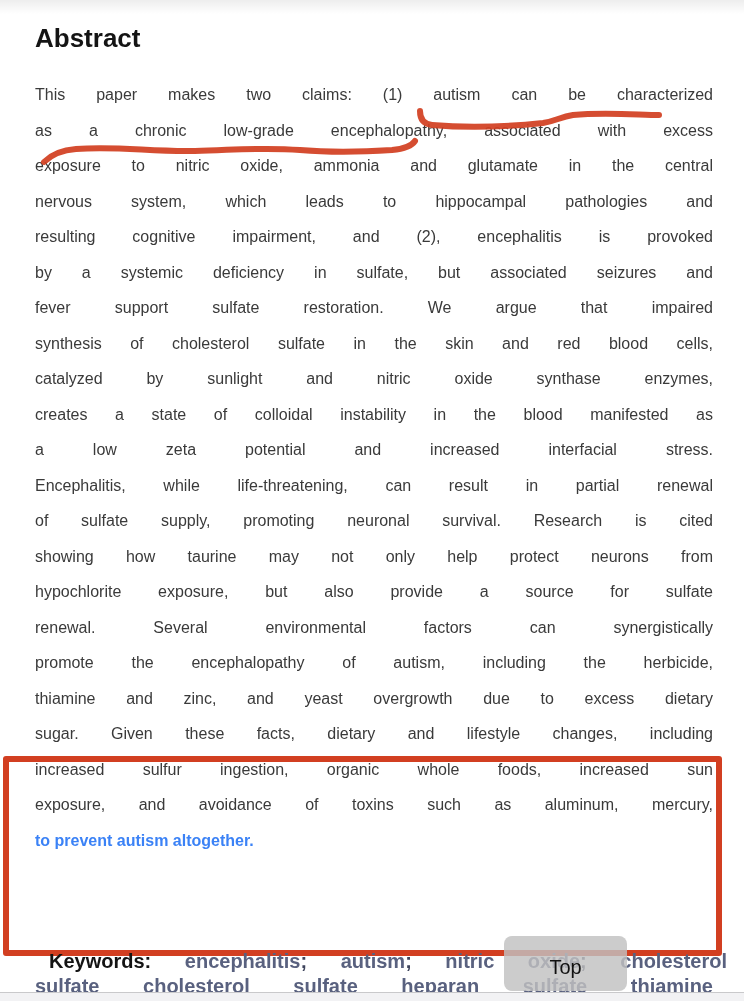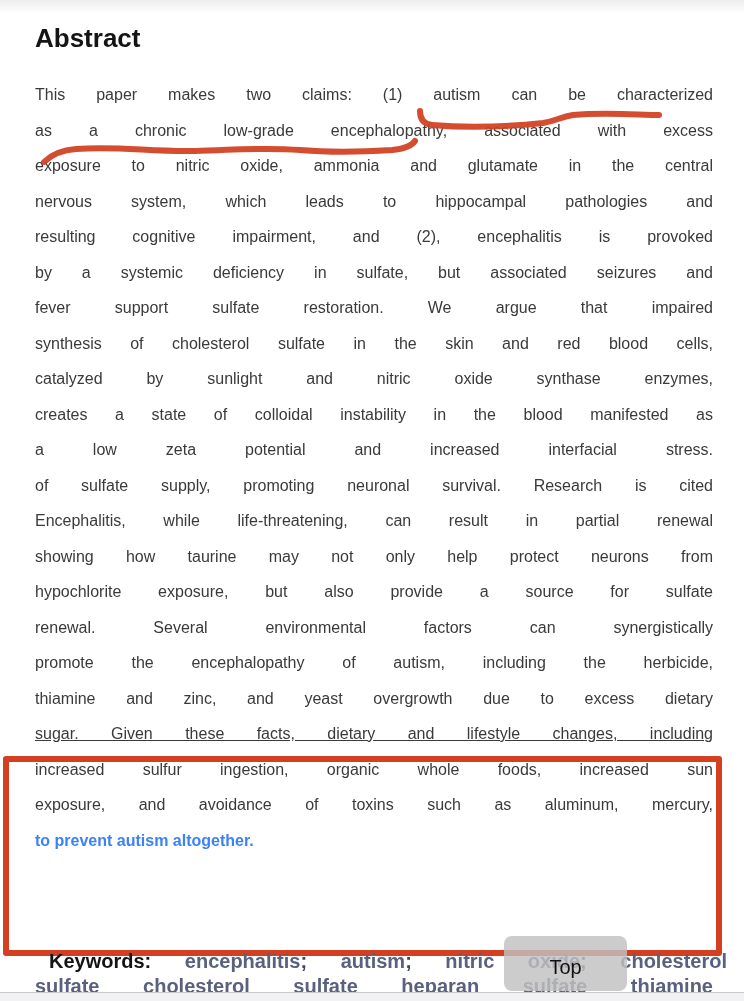--- a/index.html
+++ b/index.html
@@ -89,28 +89,28 @@
     <div class="abs-line" style="color: rgb(58, 58, 58);">as a chronic low-grade encephalopathy, associated with excess</div>
     <div class="abs-line" style="color: rgb(58, 58, 58);">exposure to nitric oxide, ammonia and glutamate in the central</div>
     <div class="abs-line" style="color: rgb(58, 58, 58);">nervous system, which leads to hippocampal pathologies and</div>
     <div class="abs-line" style="color: rgb(58, 58, 58);">resulting cognitive impairment, and (2), encephalitis is provoked</div>
     <div class="abs-line" style="color: rgb(58, 58, 58);">by a systemic deficiency in sulfate, but associated seizures and</div>
     <div class="abs-line" style="color: rgb(58, 58, 58);">fever support sulfate restoration. We argue that impaired</div>
     <div class="abs-line" style="color: rgb(58, 58, 58);">synthesis of cholesterol sulfate in the skin and red blood cells,</div>
     <div class="abs-line" style="color: rgb(58, 58, 58);">catalyzed by sunlight and nitric oxide synthase enzymes,</div>
     <div class="abs-line" style="color: rgb(58, 58, 58);">creates a state of colloidal instability in the blood manifested as</div>
     <div class="abs-line" style="color: rgb(58, 58, 58);">a low zeta potential and increased interfacial stress.</div>
+    <div class="abs-line" style="color: rgb(58, 58, 58);">Encephalitis, while life-threatening, can result in partial renewal</div>
     <div class="abs-line" style="color: rgb(58, 58, 58);">of sulfate supply, promoting neuronal survival. Research is cited</div>
-    <div class="abs-line" style="color: rgb(58, 58, 58);">Encephalitis, while life-threatening, can result in partial renewal</div>
     <div class="abs-line" style="color: rgb(58, 58, 58);">showing how taurine may not only help protect neurons from</div>
     <div class="abs-line" style="color: rgb(58, 58, 58);">hypochlorite exposure, but also provide a source for sulfate</div>
     <div class="abs-line" style="color: rgb(58, 58, 58);">renewal. Several environmental factors can synergistically</div>
     <div class="abs-line" style="color: rgb(58, 58, 58);">promote the encephalopathy of autism, including the herbicide,</div>
     <div class="abs-line" style="color: rgb(58, 58, 58);">thiamine and zinc, and yeast overgrowth due to excess dietary</div>
-    <div class="abs-line" style="color: rgb(58, 58, 58); text-decoration: underline;">sugar. Given these facts, dietary and lifestyle changes, including</div>
+    <div class="abs-line" style="color: rgb(58, 58, 58);">sugar. Given these facts, dietary and lifestyle changes, including</div>
     <div class="abs-line" style="color: rgb(58, 58, 58);">increased sulfur ingestion, organic whole foods, increased sun</div>
     <div class="abs-line" style="color: rgb(58, 58, 58);">exposure, and avoidance of toxins such as aluminum, mercury,</div>
     <div class="abs-line last" style="color: #3b82f6; font-weight: bold;">to prevent autism altogether.</div>
   </div>
 
 <svg class="annot-svg" viewBox="0 0 744 1001" xmlns="http://www.w3.org/2000/svg">
   <path class="squiggle" d="M 44 162 C 52 154, 62 150, 76 149 C 120 146, 150 152, 195 151 C 235 150, 262 147, 300 150 C 335 153, 362 152, 392 150 C 403 149, 411 147, 415 141"></path>
   <path class="squiggle" d="M 420 111 C 420 118, 423 124, 432 125 C 465 128, 505 127, 543 123 C 556 121, 560 117, 573 115 C 605 112, 640 115, 659 115"></path>
 </svg>
 

